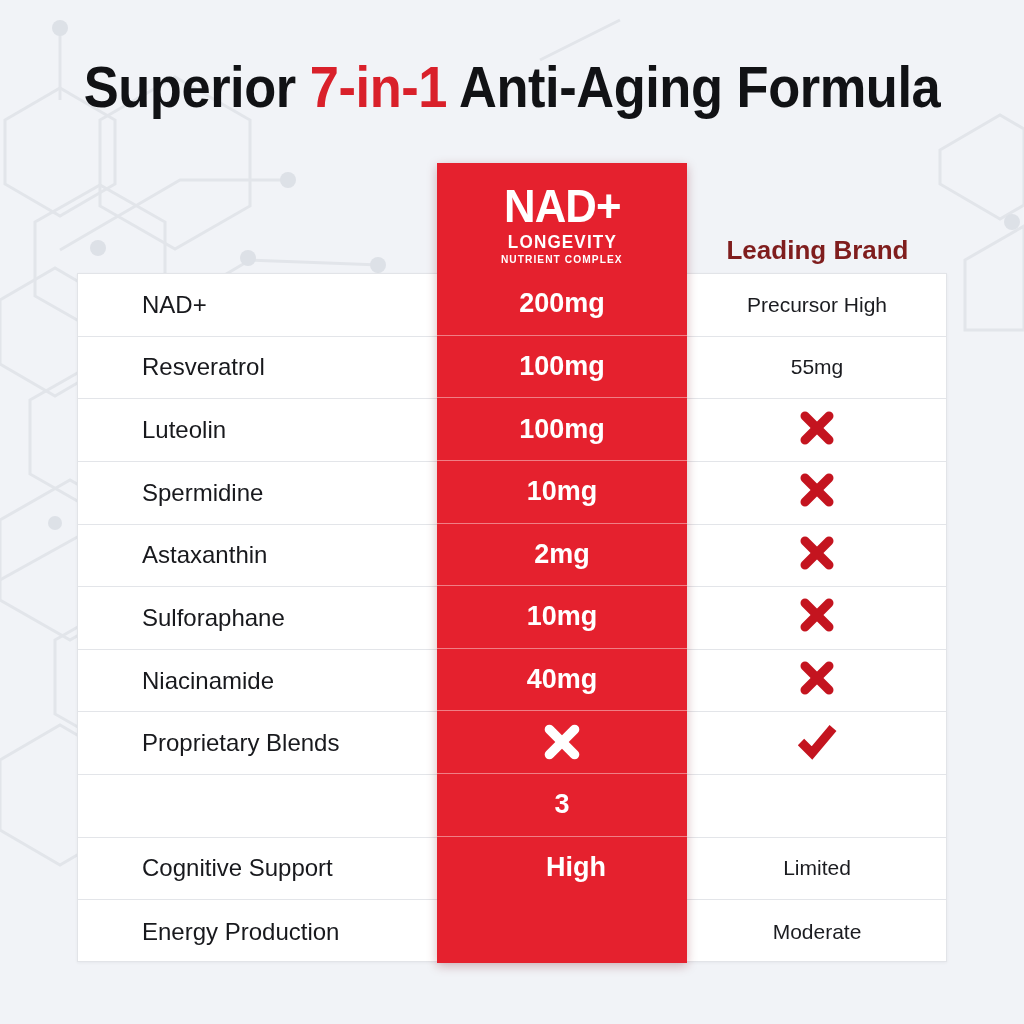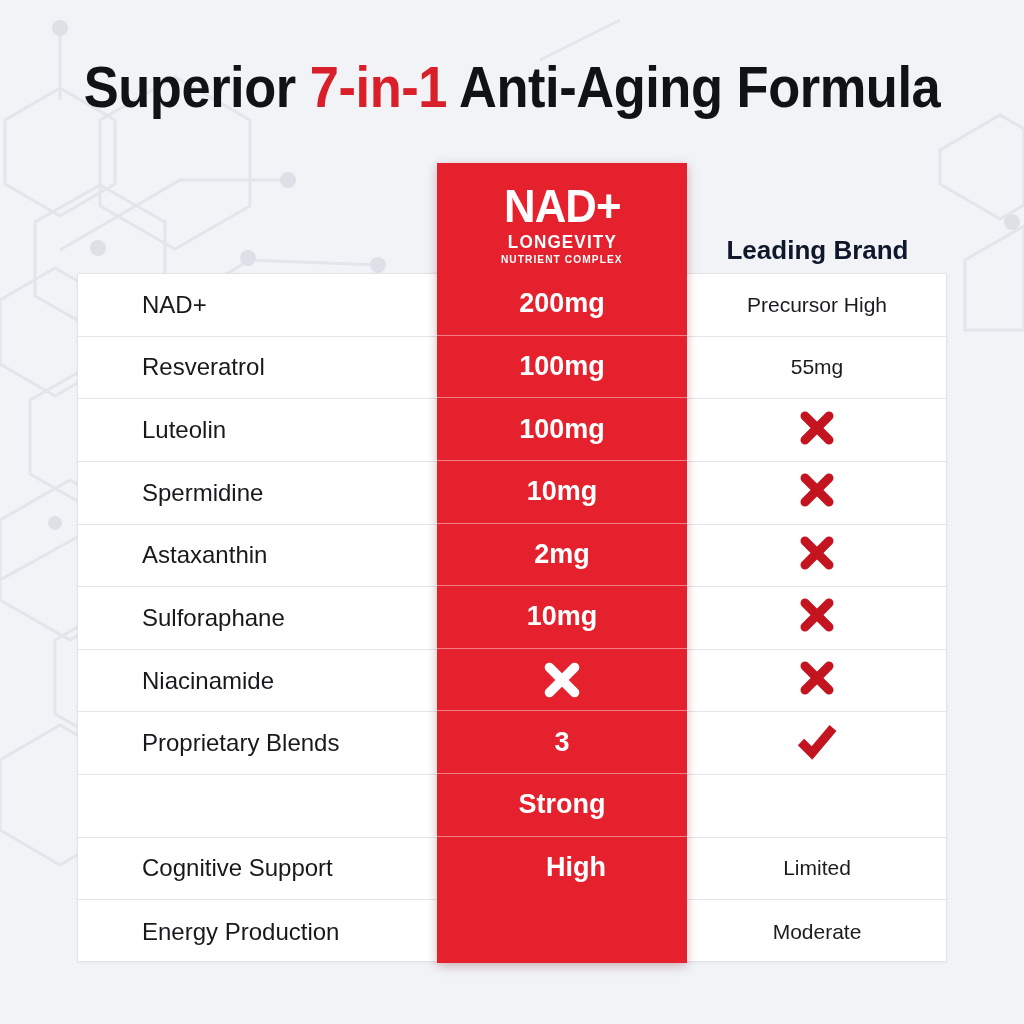--- a/index.html
+++ b/index.html
@@ -23,21 +23,21 @@
     transform:scaleX(0.92);
     white-space:nowrap;
   }
   .title .accent{color:#d9202a;}
 
   
   .brand-head{
     position:absolute;
     left:690px;width:255px;top:235px;
     text-align:center;
-    font-size:26px;font-weight:bold;color:#0f172a;
+    font-size:26px;font-weight:bold;color:#7f1d1d;
   }
 
   
   .table{
     position:absolute;
     left:77px;top:273px;
     width:870px;height:689px;
     background:#ffffff;
     border:1px solid #e2e4e8;
     box-sizing:border-box;
@@ -242,27 +242,27 @@
       <div class="sub1">LONGEVITY</div>
       <div class="sub2">NUTRIENT COMPLEX</div>
     </div>
     <div class="redcol-rows" id="product-rows">
         <div class="rrow">200mg</div>
         <div class="rrow">100mg</div>
         <div class="rrow">100mg</div>
         <div class="rrow">10mg</div>
         <div class="rrow">2mg</div>
         <div class="rrow">10mg</div>
+        <div class="rrow">40mg</div>
         <div class="rrow">
           <span class="mark"><svg width="42" height="42" viewBox="0 0 40 40">
               <g stroke="#ffffff" stroke-width="9" stroke-linecap="round">
                 <line x1="8" y1="8" x2="32" y2="32"></line>
                 <line x1="32" y1="8" x2="8" y2="32"></line>
               </g>
             </svg></span>
         </div>
         <div class="rrow">3</div>
-        <div class="rrow">Strong</div>
         <div class="rrow">High</div>
       </div>
   </div>
 
 </div>
 
 </body></html>

